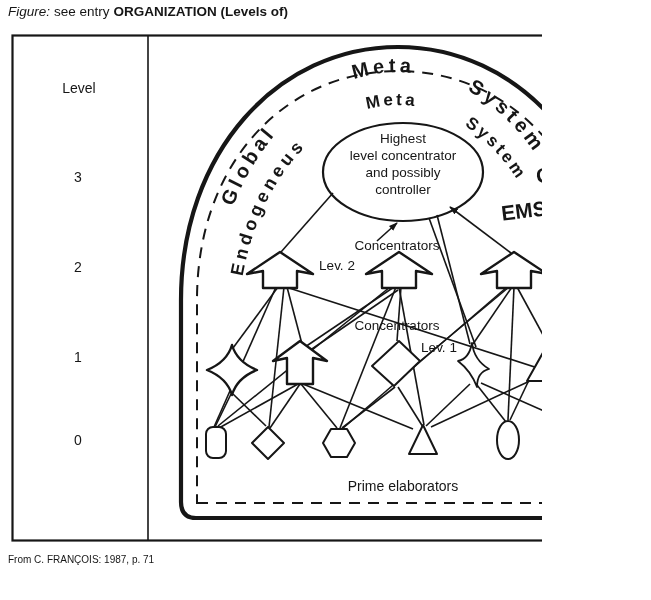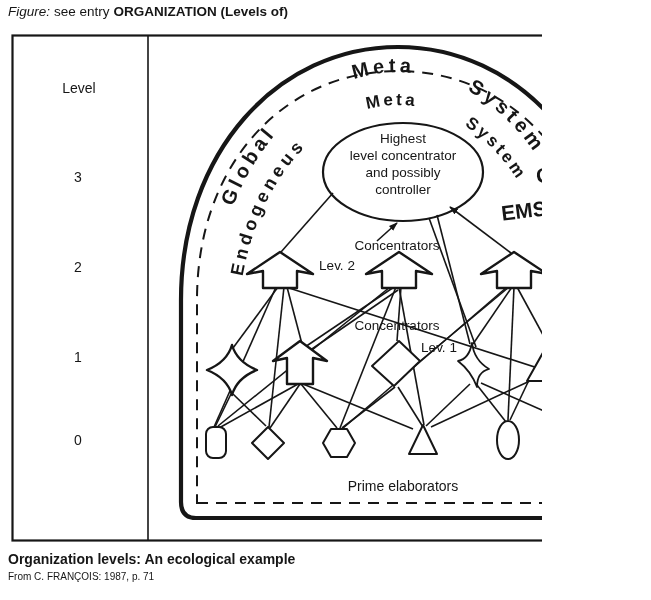--- a/index.html
+++ b/index.html
@@ -143,17 +143,16 @@
     <path d="M 577 421 C 572 431 564 436 564 445 C 564 452.7 570 458 577.5 458 C 585 458 591 452.7 591 445 C 591 436 582 431 577 421 Z" class="ink wfill" stroke-width="2"></path>
 
     <text x="397" y="250" text-anchor="middle" class="lbl">Concentrators</text>
     <text x="337" y="270" text-anchor="middle" class="lbl">Lev. 2</text>
     <text x="397" y="330" text-anchor="middle" class="lbl">Concentrators</text>
     <text x="439" y="352" text-anchor="middle" class="lbl">Lev. 1</text>
     <text x="403" y="491" text-anchor="middle" class="lbl14">Prime elaborators</text>
   </svg>
 
   <div class="bottom-caption">
-    <div class="b">Organization levels: An ecological example</div>
     <div class="src">From C. FRANÇOIS: 1987, p. 71</div>
   </div>
 
 </div>
 
 </body></html>

